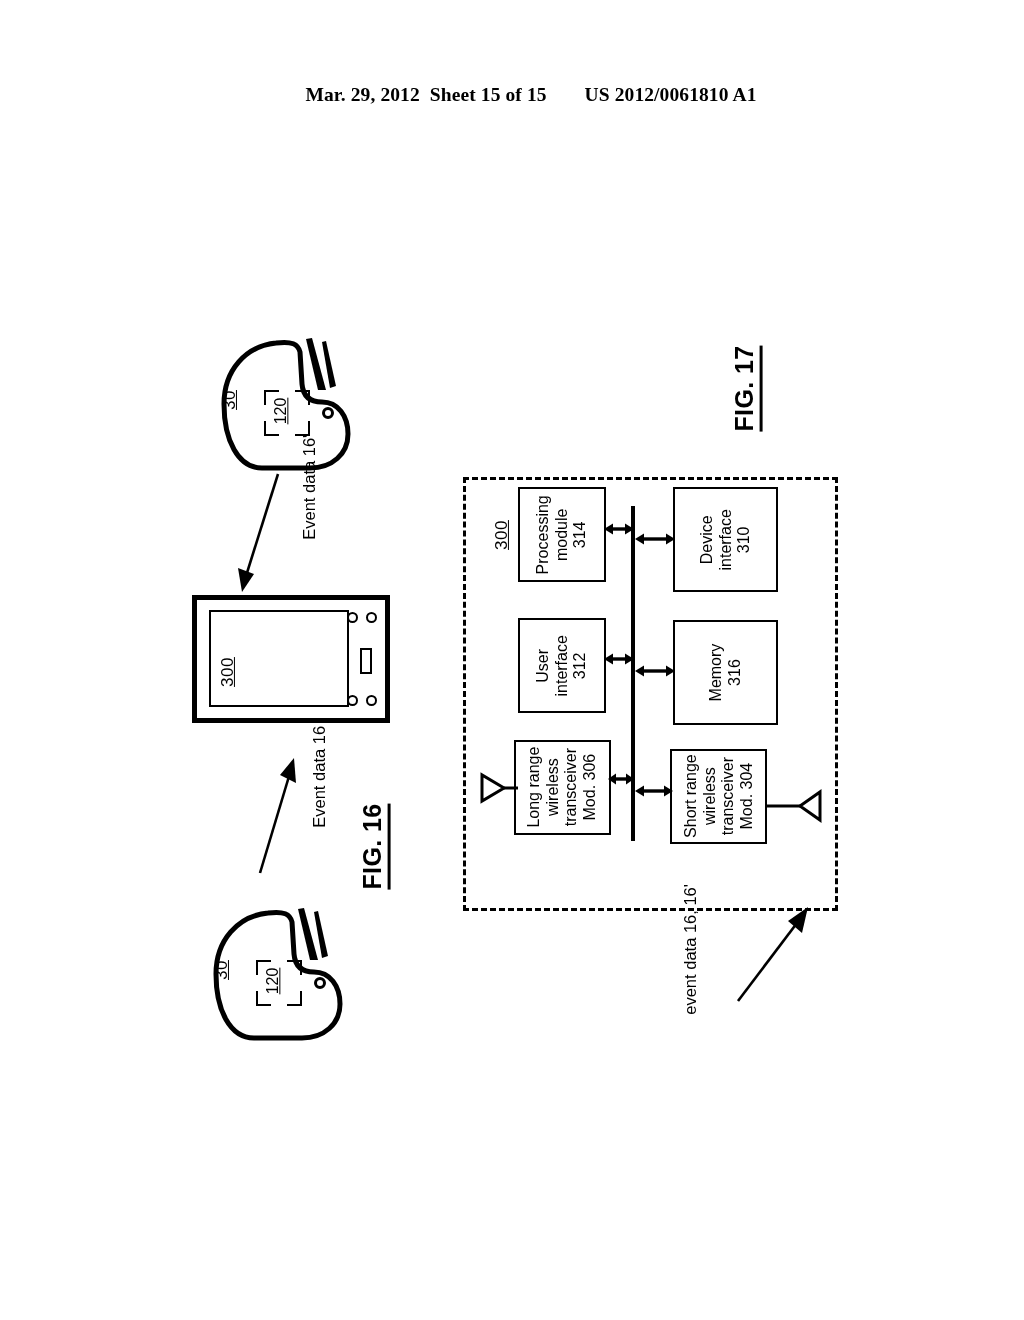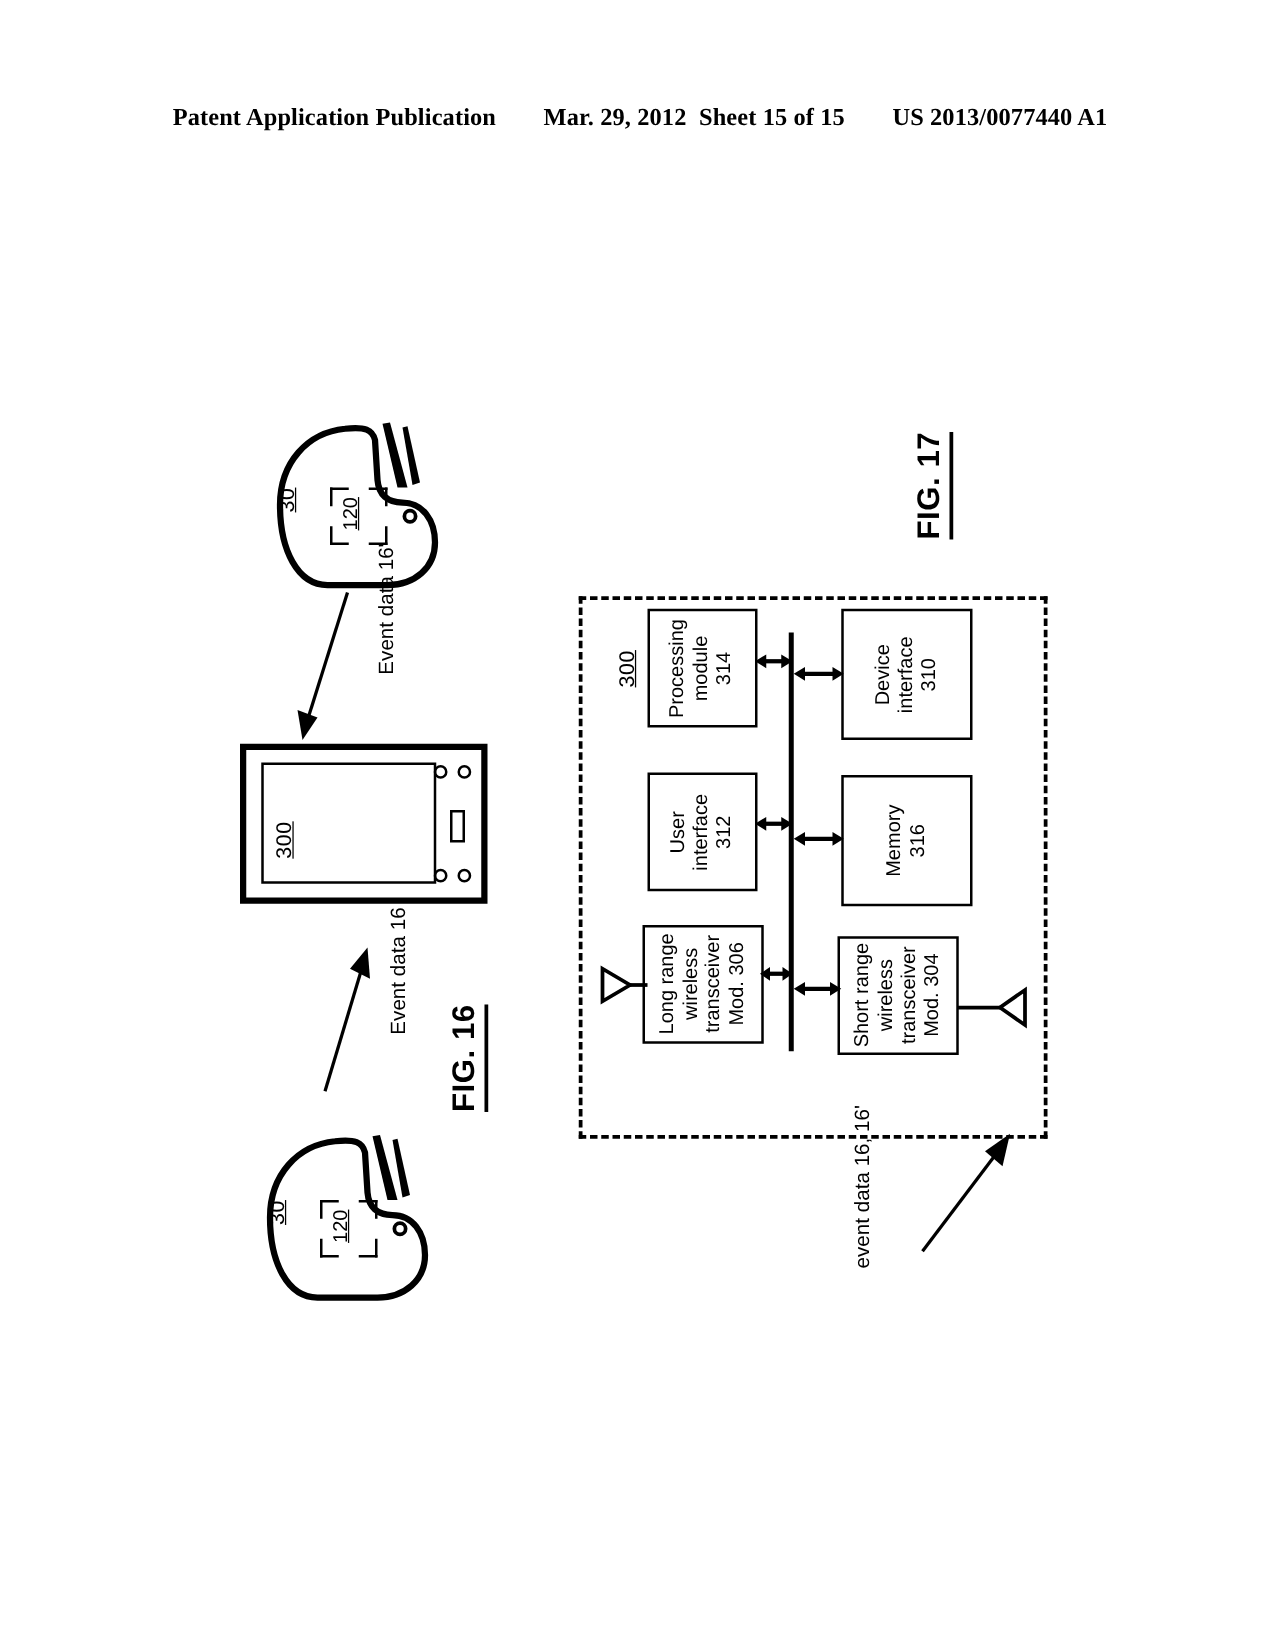--- a/index.html
+++ b/index.html
@@ -217,27 +217,26 @@
   
   .dbl-arrow { position: absolute; overflow: visible; }
 
   
   .antenna { position: absolute; overflow: visible; }
 </style>
 </head>
 <body>
 
 <div id="page-header">
-  <span class="hdr-seg">Patent Application Publication</span>
   <span class="gap-a"></span>
   <span class="hdr-seg">Mar. 29, 2012</span>
   <span class="gap-b"></span>
   <span class="hdr-seg">Sheet 15 of 15</span>
   <span class="gap-c"></span>
-  <span class="hdr-seg">US 2013/0077440 A1</span>
+  <span class="hdr-seg">US 2012/0061810 A1</span>
 </div>
 
 <div class="shoe" id="shoe-top" style="left:206px; top:330px;">
   <svg width="160" height="150" viewBox="0 0 160 150">
     <path d="M18 74
              C18 40, 40 16, 70 13
              C86 11, 92 14, 94 22
              L96 54
              C97 66, 104 72, 116 72
              C132 72, 142 86, 142 104

